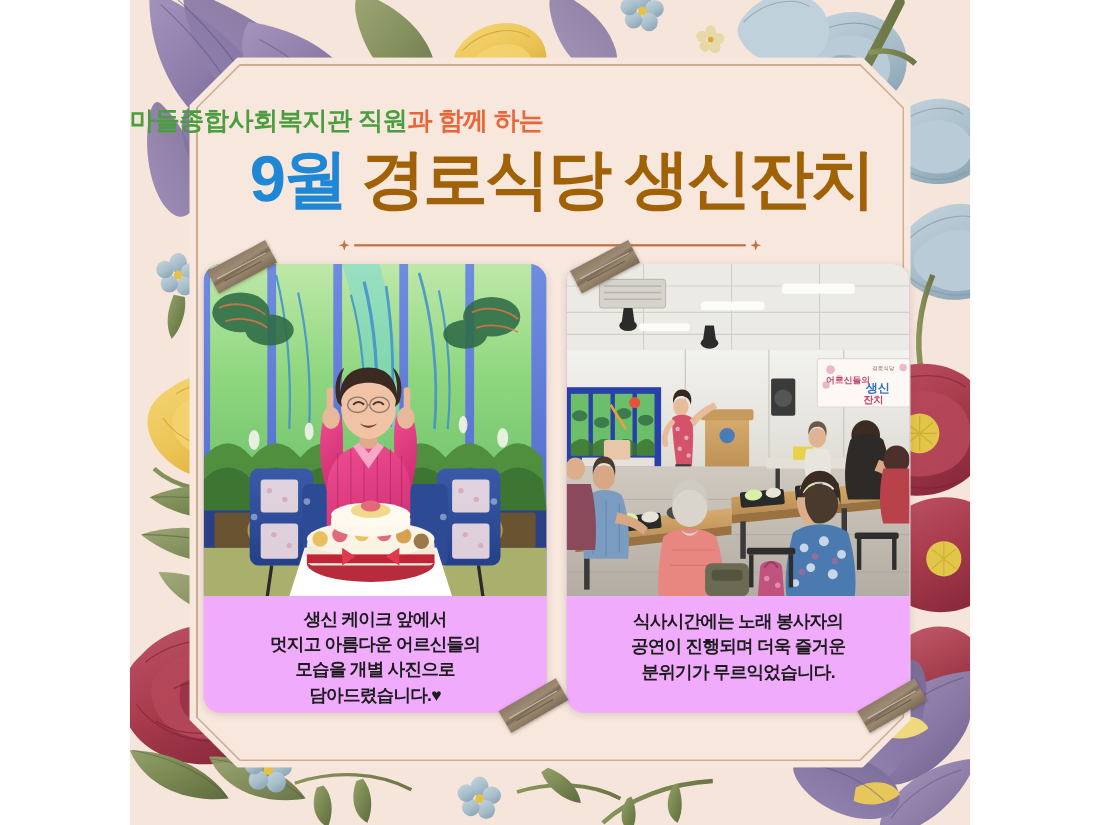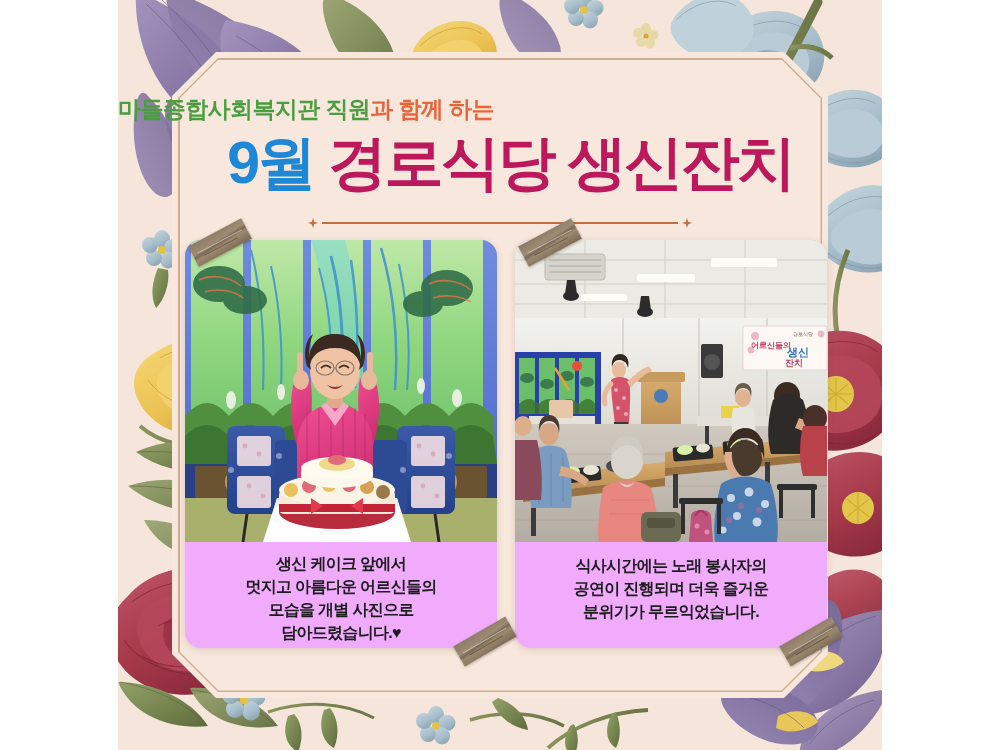--- a/index.html
+++ b/index.html
@@ -98,21 +98,21 @@
     position: absolute;
     left: 0; right: 0; top: 133px;
     text-align: center;
     font-size: 59px;
     font-weight: 900;
     letter-spacing: -2.5px;
     white-space: nowrap;
     line-height: 1.05;
   }
   #main-title .tt-month { color: #1e87d6; margin-left: 21px; }
-  #main-title .tt-rest  { color: #be185d; margin-left: 14px; }
+  #main-title .tt-rest  { color: #a16207; margin-left: 14px; }
 
   
   #divider {
     position: absolute;
     left: 190px; top: 216px;
     width: 384px; height: 14px;
   }
   #divider .rule {
     position: absolute; left: 14px; right: 14px; top: 6px;
     height: 1.6px; background: #c2703f;

